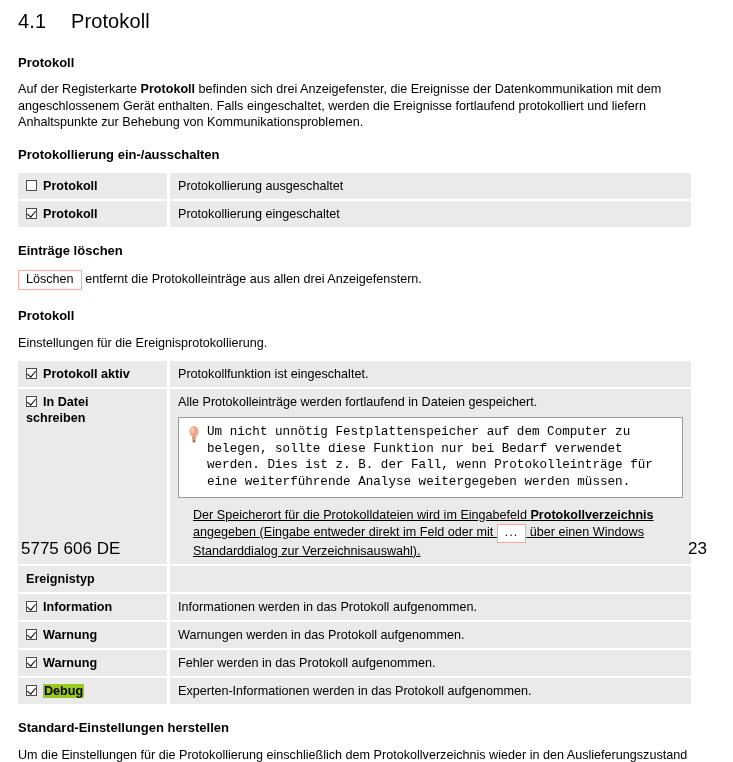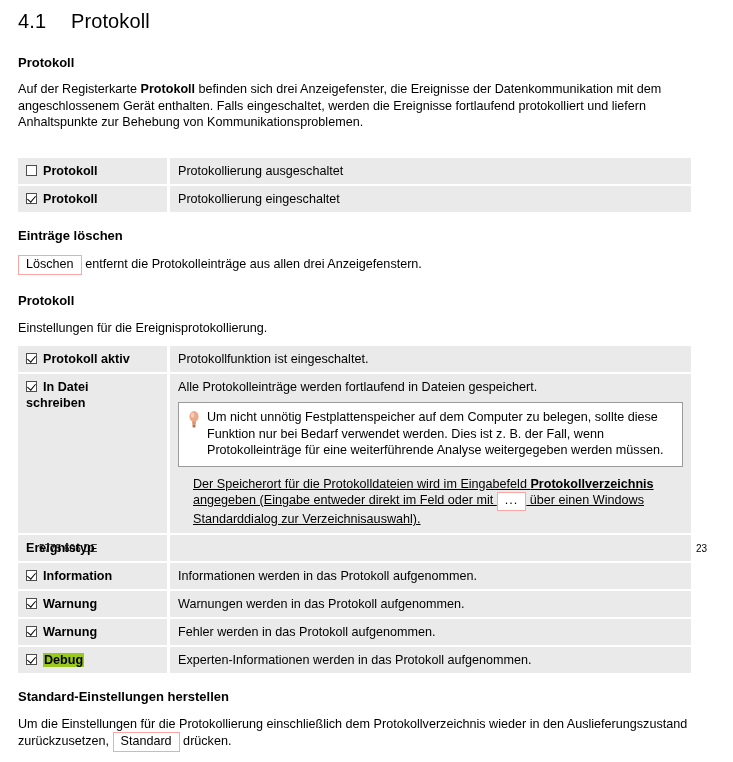--- a/index.html
+++ b/index.html
@@ -140,38 +140,39 @@
     align-items: flex-start;
   }
   .bulb {
     flex: 0 0 20px;
     width: 20px;
     margin-top: 1px;
   }
   .note-text {
     font-size: 12.6px;
     line-height: 16.5px;
+    font-family: Liberation Mono, monospace;
   }
 
   .note-after {
     margin: 9px 0 0 15px;
     font-size: 12.6px;
     line-height: 16.5px;
     text-decoration: underline;
   }
 
   
   .footer {
     position: absolute;
-    left: 32px;
+    left: 14px;
     right: 18px;
     bottom: 40px;
     display: flex;
     justify-content: space-between;
-    font-size: 10px;
+    font-size: 17px;
     line-height: 15px;
   }
   .footer .f-left { padding-left: 7px; }
   .footer .f-right { padding-right: 8px; }
 
   .sp-a { height: 21px; }
   .sp-b { height: 11px; }
   .sp-c { height: 16px; }
   .sp-d { height: 12px; }
   .sp-e { height: 18px; }
@@ -190,20 +191,21 @@
   <div class="sp-a"></div>
 
   <h2 class="section-head">Protokoll</h2>
 
   <div class="sp-b"></div>
 
   <p class="body-text"><span>Auf der Registerkarte </span><b>Protokoll</b><span> befinden sich drei Anzeigefenster, die Ereignisse der Datenkommunikation mit dem angeschlossenem Gerät enthalten. Falls eingeschaltet, werden die Ereignisse fortlaufend protokolliert und liefern Anhaltspunkte zur Behebung von Kommunikationsproblemen.</span></p>
 
   <div class="sp-c"></div>
 
+  <h2 class="section-head">Protokollierung ein-/ausschalten</h2>
 
   <div class="sp-b"></div>
 
   <table class="doc-table">
     <tbody>
       <tr>
         <td class="col-label"><span class="cbx"></span><span>Protokoll</span></td>
         <td class="col-desc">Protokollierung ausgeschaltet</td>
       </tr>
       <tr>

